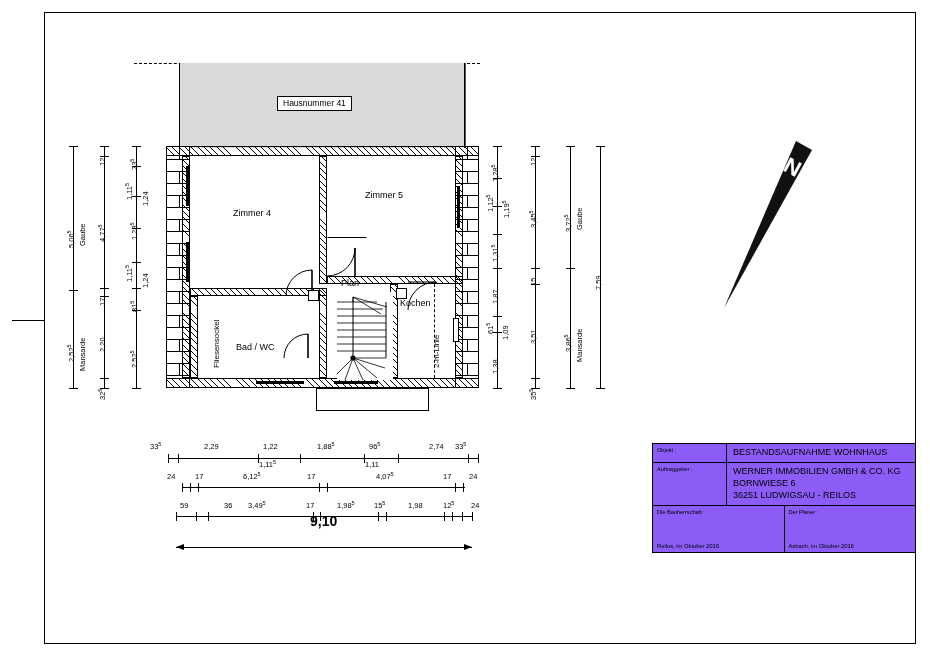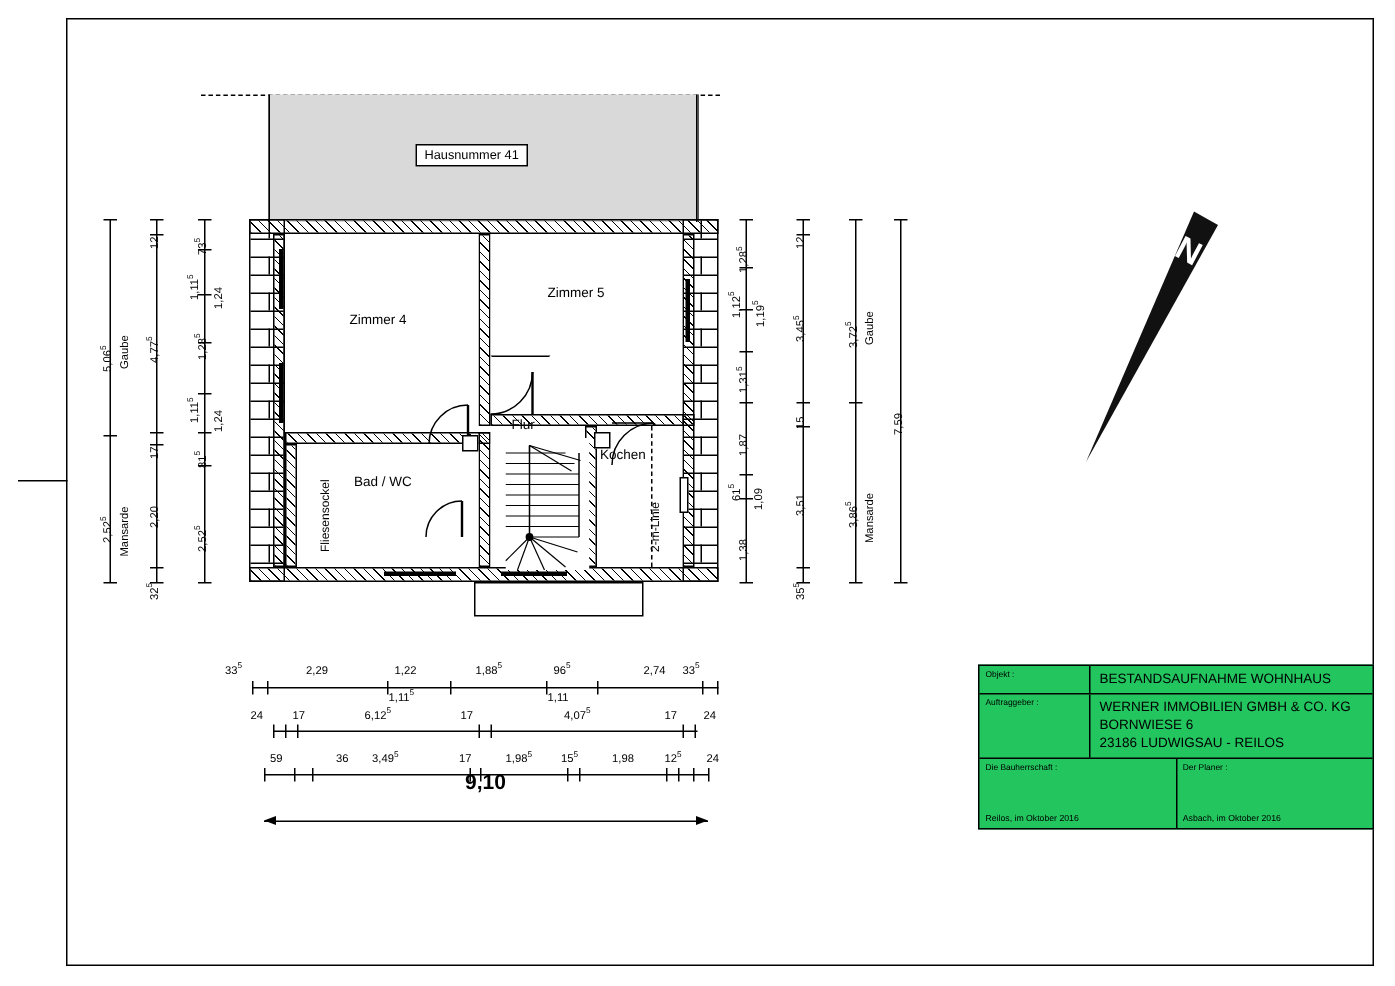--- a/index.html
+++ b/index.html
@@ -84,21 +84,21 @@
   
   .tb-head{position:absolute;left:648px;top:396px;width:272px;text-align:center;}
   .tb-head .l1{font-size:9.3px;font-weight:bold;letter-spacing:.1px;line-height:1.25;}
   .tb-head .l2{font-size:9.3px;font-weight:bold;line-height:1.25;}
   .tb-head .l3{font-size:6.6px;font-weight:bold;line-height:1.45;}
   .tb-head .l4{font-size:6.6px;font-weight:bold;line-height:1.45;}
   .tb-head .l3 .sp{display:inline-block;width:26px;}
 
   .titleblock{
     position:absolute;left:652px;top:443px;width:264px;
-    border:1px solid #000;box-sizing:border-box;background:#22c55e;
+    border:1px solid #000;box-sizing:border-box;background:#8b5cf6;
   }
   .tb-row{display:flex;border-bottom:1px solid #000;box-sizing:border-box;}
   .tb-row:last-child{border-bottom:none;}
   .tb-key{
     width:74px;flex:0 0 74px;border-right:1px solid #000;box-sizing:border-box;
     font-size:5.6px;padding:3px 0 0 4px;
   }
   .tb-val{flex:1;box-sizing:border-box;padding:3px 0 3px 6px;font-size:9px;line-height:1.32;}
   .tb-sig{display:flex;}
   .tb-sig .cell{flex:1;box-sizing:border-box;padding:3px 0 3px 4px;min-height:46px;position:relative;}
@@ -202,23 +202,23 @@
     <div class="wall" style="left:390px;top:284px;width:8px;height:94px;"></div>
 
     <div class="room-fill" style="left:190px;top:156px;width:129px;height:132px;"></div>
     <div class="room-fill" style="left:327px;top:156px;width:128px;height:120px;"></div>
     <div class="room-fill" style="left:327px;top:284px;width:63px;height:94px;"></div>
     <div class="room-fill" style="left:398px;top:284px;width:57px;height:94px;"></div>
     <div class="room-fill" style="left:198px;top:296px;width:121px;height:82px;"></div>
 
     <div class="room-label" style="left:233px;top:208px;">Zimmer 4</div>
     <div class="room-label" style="left:365px;top:190px;">Zimmer 5</div>
-    <div class="room-label" style="left:341px;top:278px;">Flur</div>
+    <div class="room-label" style="left:341px;top:278px;">Plan</div>
     <div class="room-label" style="left:400px;top:298px;">Kochen</div>
-    <div class="room-label" style="left:236px;top:316px;">Bad / WC</div>
+    <div class="room-label" style="left:236px;top:342px;">Bad / WC</div>
 
     <div class="rlabel-v" style="left:212px;top:368px;">Fliesensockel</div>
     <div class="dashline-v" style="left:434px;top:284px;height:94px;"></div>
     <div class="rlabel-v" style="left:432px;top:368px;">2-m-Linie</div>
 
     <div class="win" style="left:186px;top:166px;width:3px;height:40px;"></div>
     <div class="win" style="left:186px;top:242px;width:3px;height:40px;"></div>
     <div class="win" style="left:457px;top:186px;width:3px;height:42px;"></div>
     <div class="win-w" style="left:453px;top:318px;width:6px;height:24px;"></div>
     <div class="win" style="left:256px;top:381px;width:48px;height:3px;"></div>
@@ -461,21 +461,21 @@
       <div class="tb-val">
         <div>BESTANDSAUFNAHME WOHNHAUS</div>
       </div>
     </div>
 
     <div class="tb-row">
       <div class="tb-key">Auftraggeber :</div>
       <div class="tb-val">
         <div>WERNER IMMOBILIEN GMBH &amp; CO. KG</div>
         <div>BORNWIESE 6</div>
-        <div>23186 LUDWIGSAU - REILOS</div>
+        <div>36251 LUDWIGSAU - REILOS</div>
       </div>
     </div>
 
 
 
     <div class="tb-sig">
       <div class="cell first">
         <div class="cap">Die Bauherrschaft :</div>
         <div class="date">Reilos, im Oktober 2016</div>
       </div>

